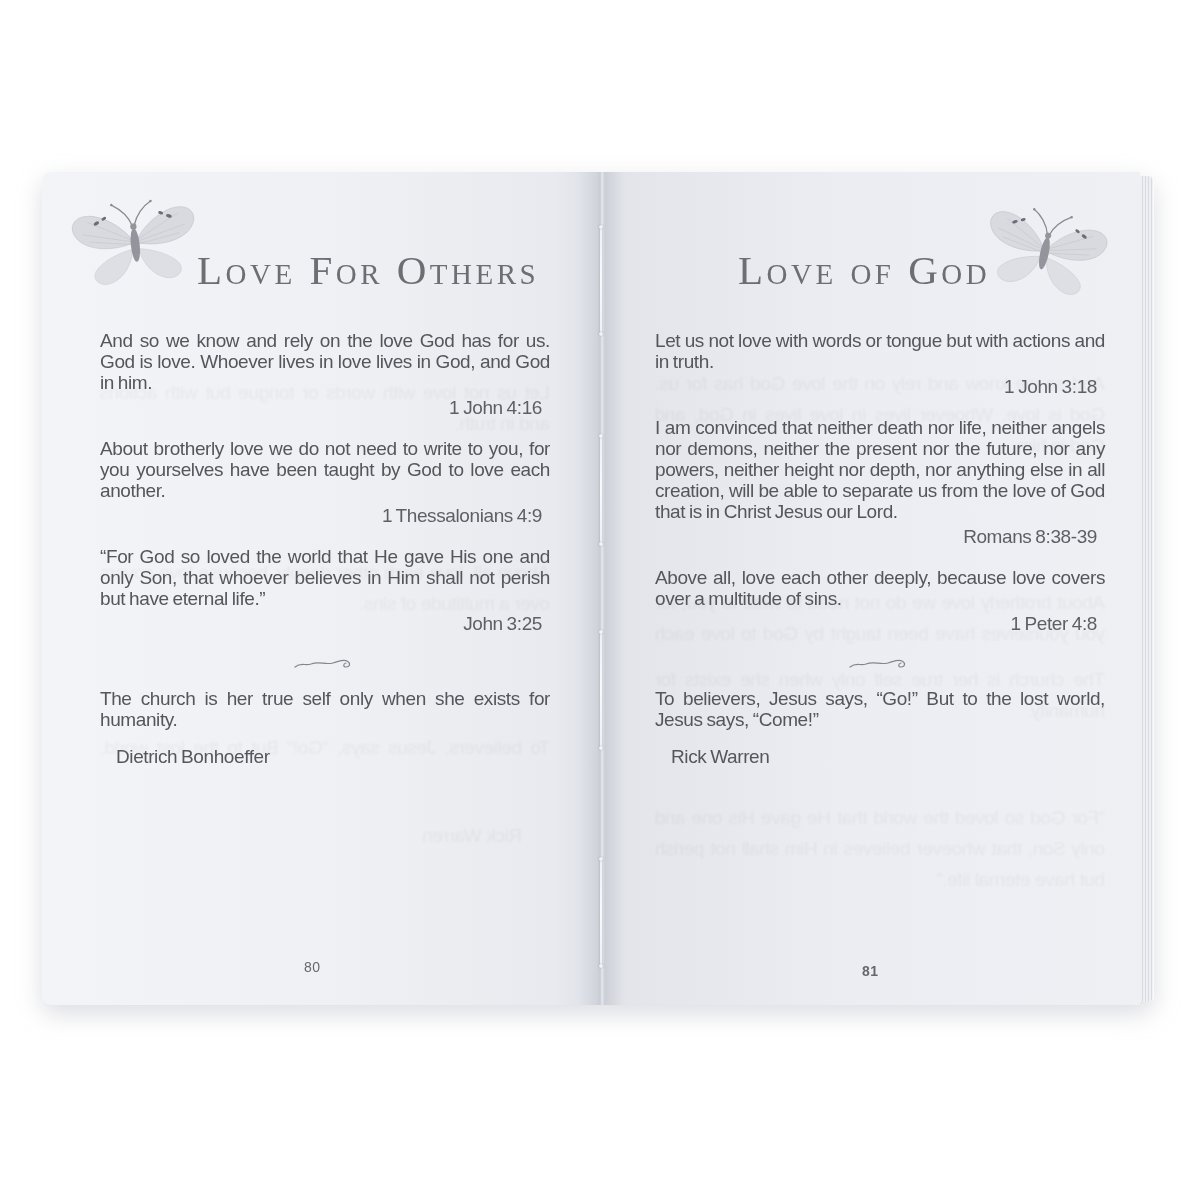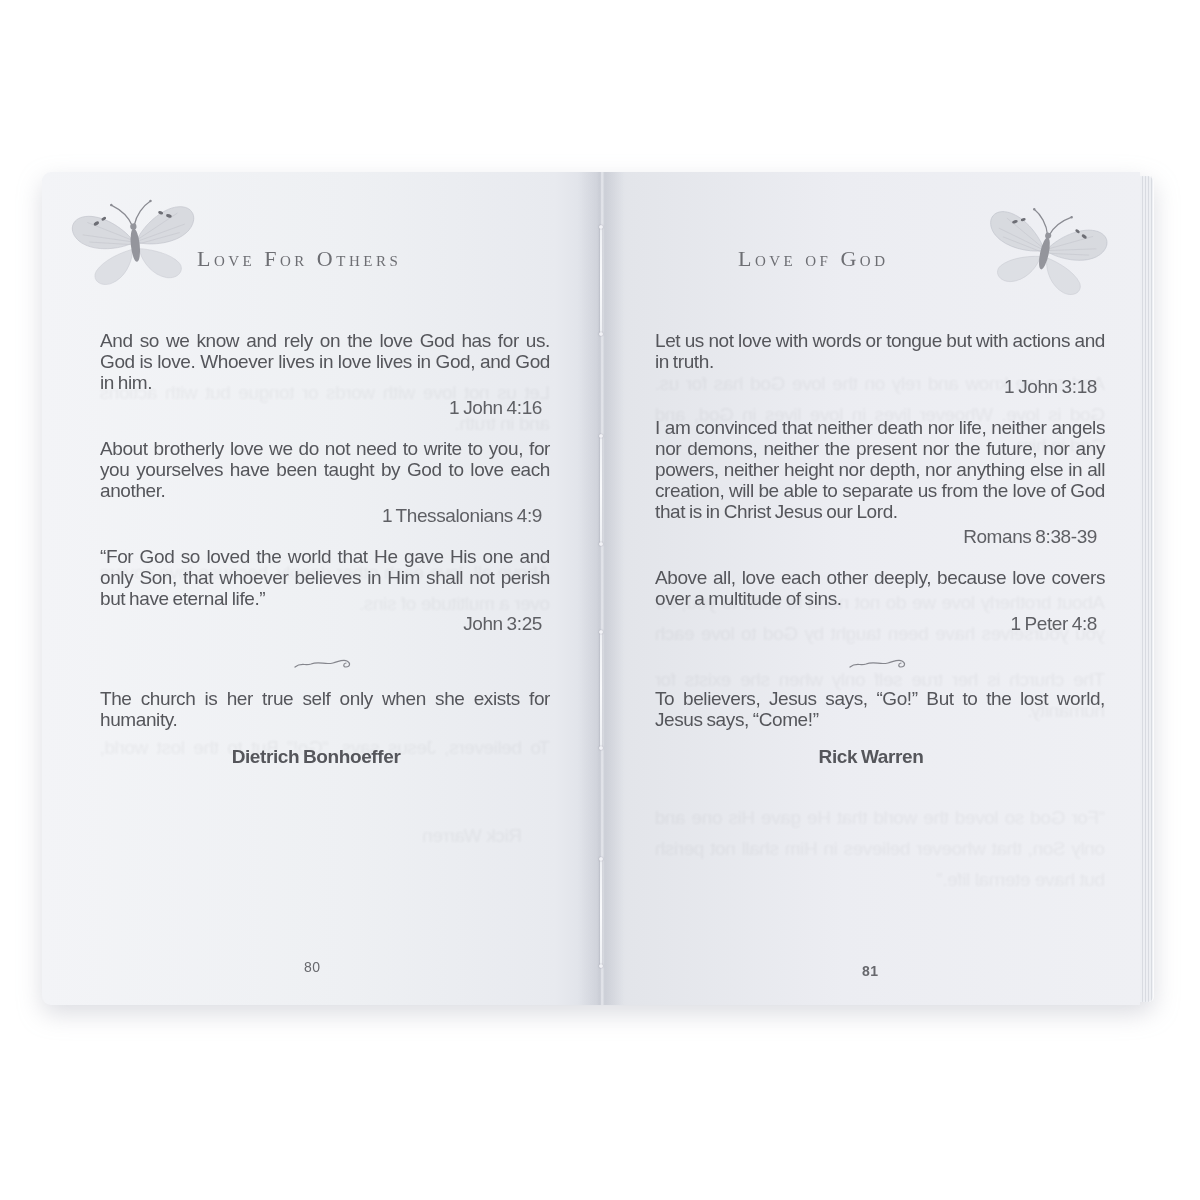--- a/index.html
+++ b/index.html
@@ -58,38 +58,38 @@
   .st4 { top: 688px; height: 105px; }
 
   .butterfly { position: absolute; pointer-events: none; }
   .butterfly-left  { left: 24px;  top: 16px; width: 138px; transform: rotate(-6deg); }
   .butterfly-right { left: 378px; top: 26px; width: 134px; transform: rotate(12deg) scaleX(-1); }
 
   .page-title {
     position: absolute; top: 74px;
     font-family: "Liberation Serif", serif;
     font-variant: small-caps;
-    font-size: 22px; letter-spacing: 3.5px;
+    font-size: 41px; letter-spacing: 3.5px;
     color: #6d6e73; white-space: nowrap;
   }
   .title-left  { left: 155px; }
   .title-right { left: 138px; }
 
   .content {
     position: absolute; top: 158px; width: 450px;
     color: #55565b; font-size: 19px; line-height: 21px;
     letter-spacing: -0.4px; word-spacing: -1px;
   }
   .content-left  { left: 58px; }
   .content-right { left: 55px; }
   p.verse { margin: 0 0 4px; text-align: justify; }
   p.ref   { margin: 0 8px 20px; text-align: right; color: #5e5f64; }
   .flourish { display: block; margin: 6px auto 16px; width: 64px; height: 18px; }
   p.quote  { margin: 0 0 4px; text-align: justify; }
-  p.author { margin: 16px; text-align: center; padding-right: 18px; font-weight: bold; }
+  p.author { margin: 16px; text-align: left; padding-right: 18px; }
 
   .pagenum {
     position: absolute; bottom: 30px;
     font-size: 14px; color: #67686d; letter-spacing: .5px;
   }
   .pagenum-left  { left: 262px; }
   .pagenum-right { left: 262px; bottom: 26px; font-weight: bold; }
 
   .ghost {
     position: absolute; width: 450px; overflow: hidden;

